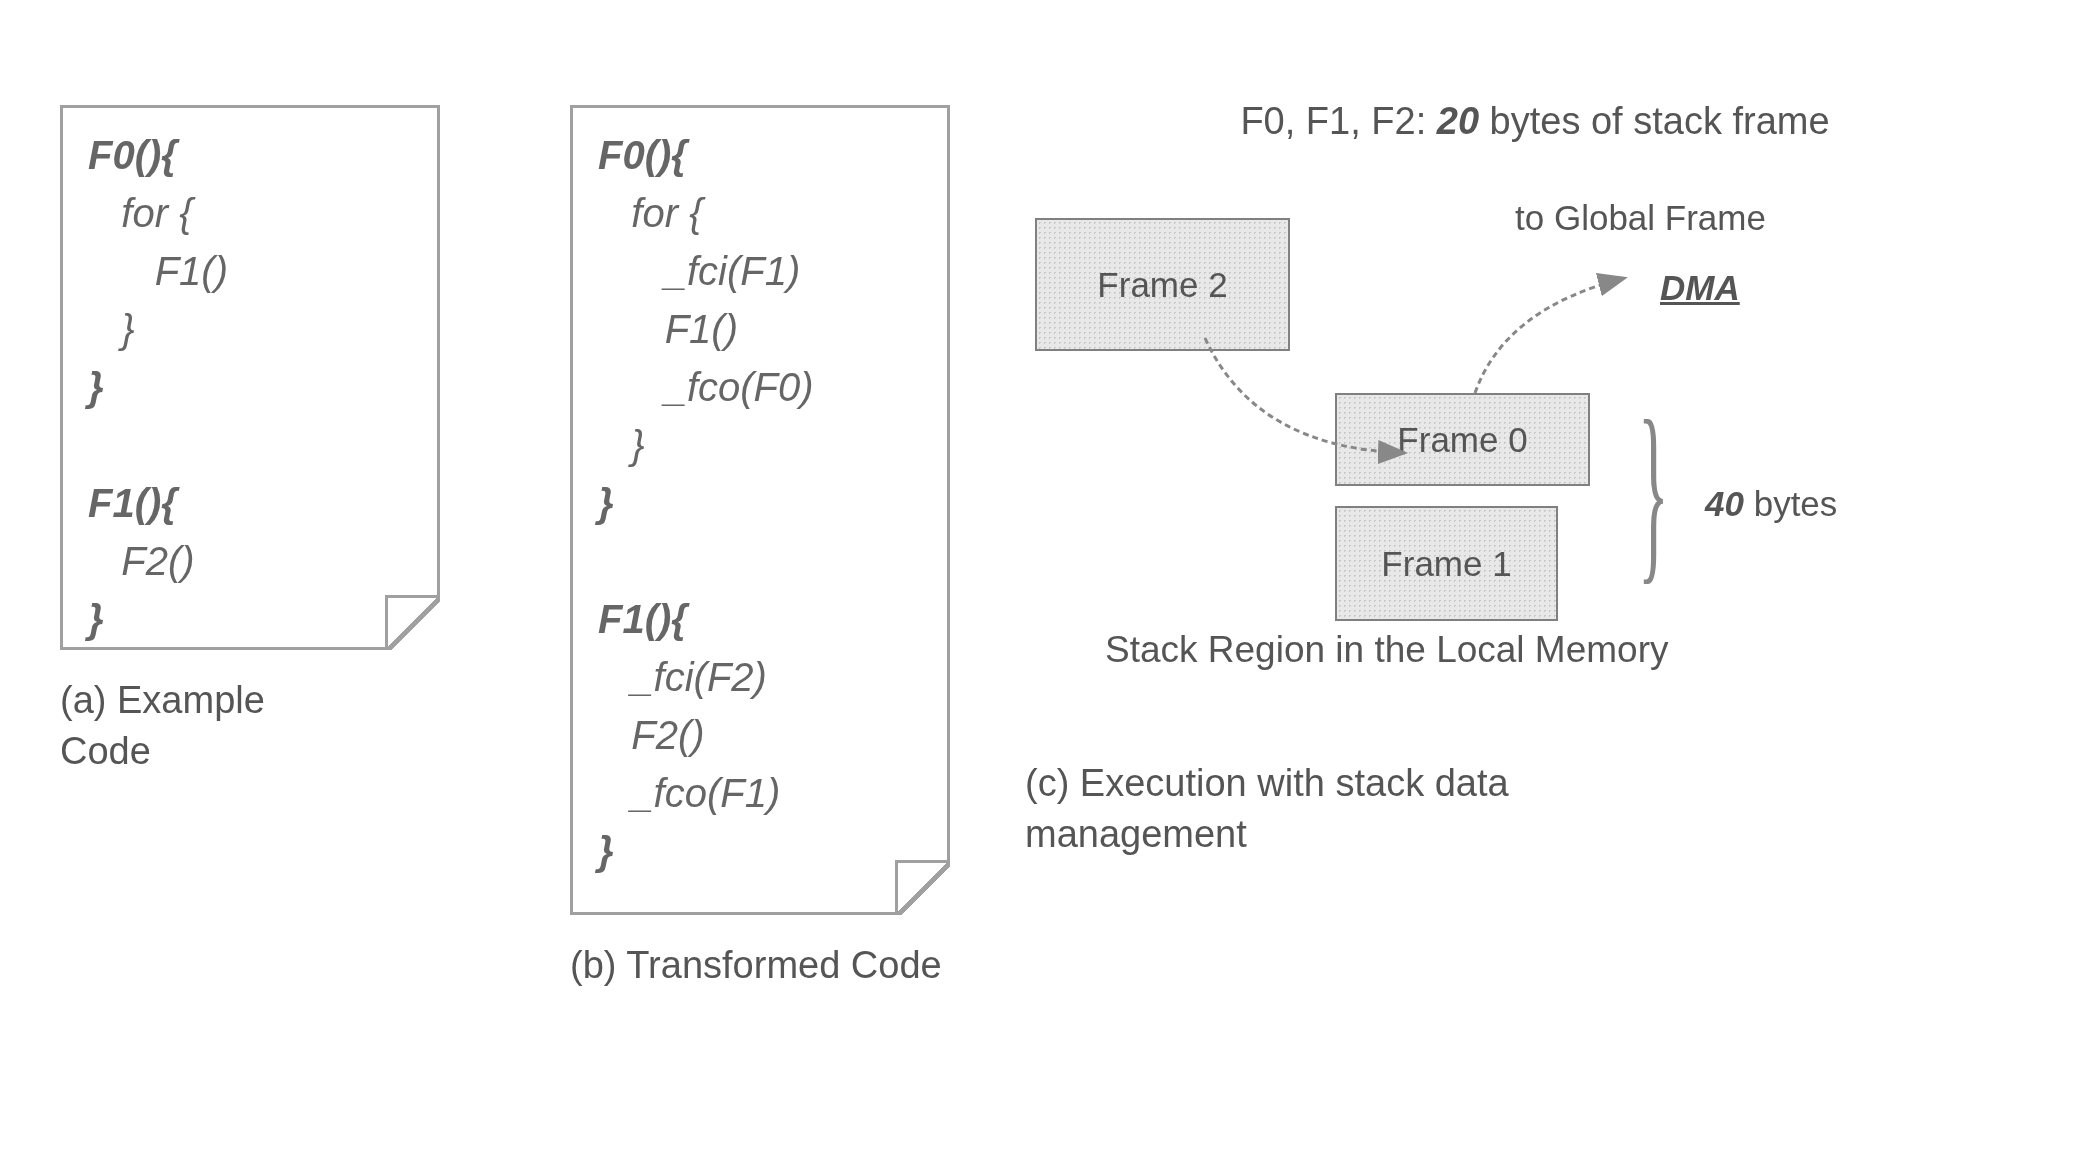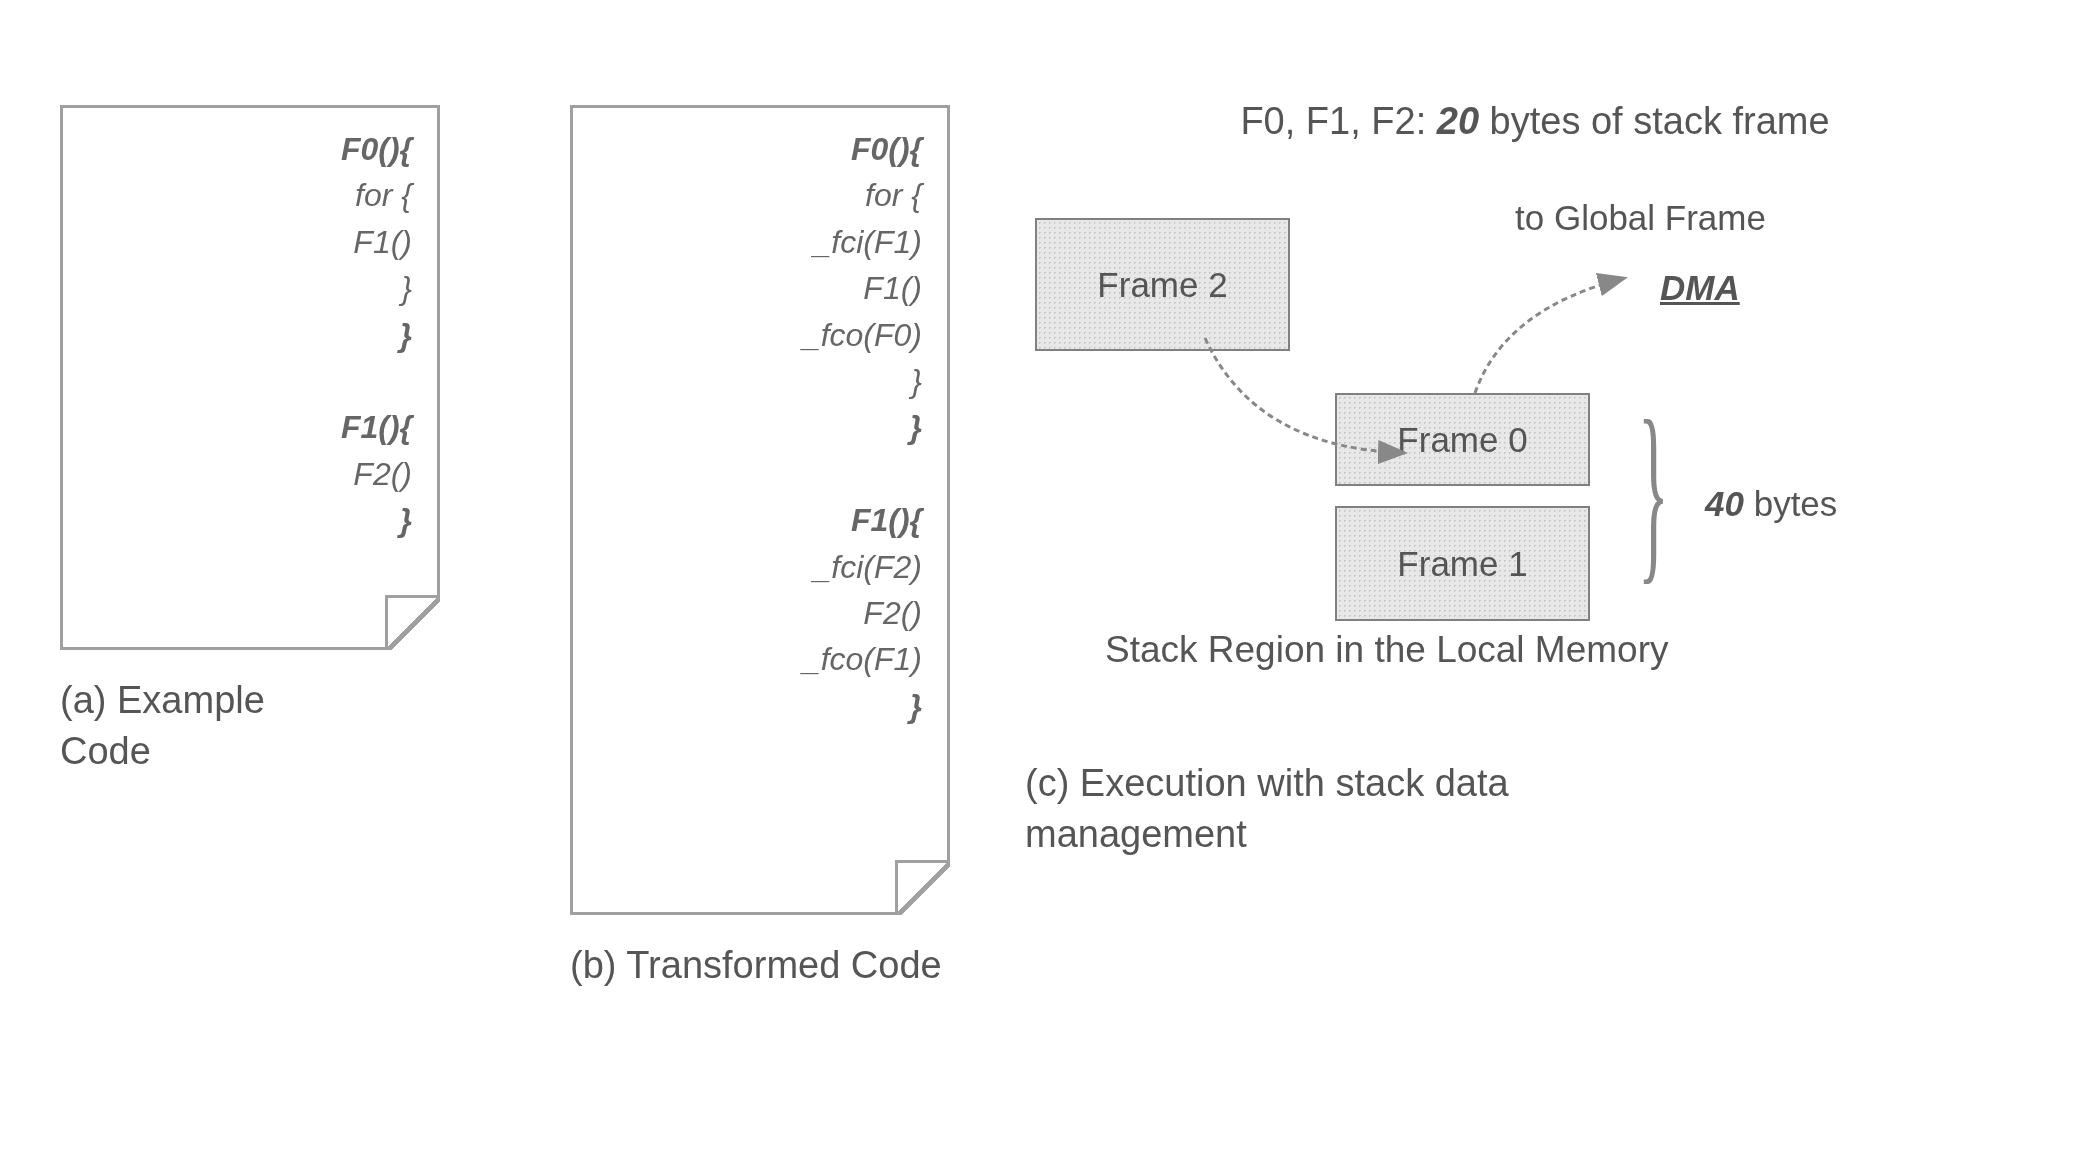--- a/index.html
+++ b/index.html
@@ -34,25 +34,24 @@
       position: absolute;
       bottom: -6px;
       right: -6px;
       width: 60px;
       height: 60px;
       background: #fff;
       clip-path: polygon(100% 0, 100% 100%, 0 100%);
     }
     .code-line {
       font-family: Arial, sans-serif;
-      font-size: 32px;
+      font-size: 40px;
       color: #666;
       line-height: 1.45;
       white-space: pre;
-      text-align: right;
     }
     .bold-i { font-weight: bold; font-style: italic; }
     .italic { font-style: italic; }
     .caption {
       font-size: 38px;
       color: #555;
       text-align: left;
       margin-top: 25px;
       line-height: 1.35;
     }
@@ -158,21 +157,21 @@
     <div class="label-text" style="left:490px; top:10px;">to Global Frame</div>
     <div class="label-text bold-italic underline" style="left:635px; top:80px;">DMA</div>
 
     <div class="frame-box" style="left:10px; top:30px; width:255px; height:133px;">
       <span>Frame 2</span>
     </div>
 
     <div class="frame-box" style="left:310px; top:205px; width:255px; height:93px;">
       <span>Frame 0</span>
     </div>
-    <div class="frame-box" style="left:310px; top:318px; width:255px; height:115px;">
+    <div class="frame-box" style="left:310px; top:318px; width:223px; height:115px;">
       <span>Frame 1</span>
     </div>
 
     <div class="brace" style="left:590px; top:210px;">}</div>
 
     <div class="label-text" style="left:680px; top:296px;">
       <span class="bold-italic">40</span><span> bytes</span>
     </div>
 
     <svg class="arrows" width="1000" height="520">

